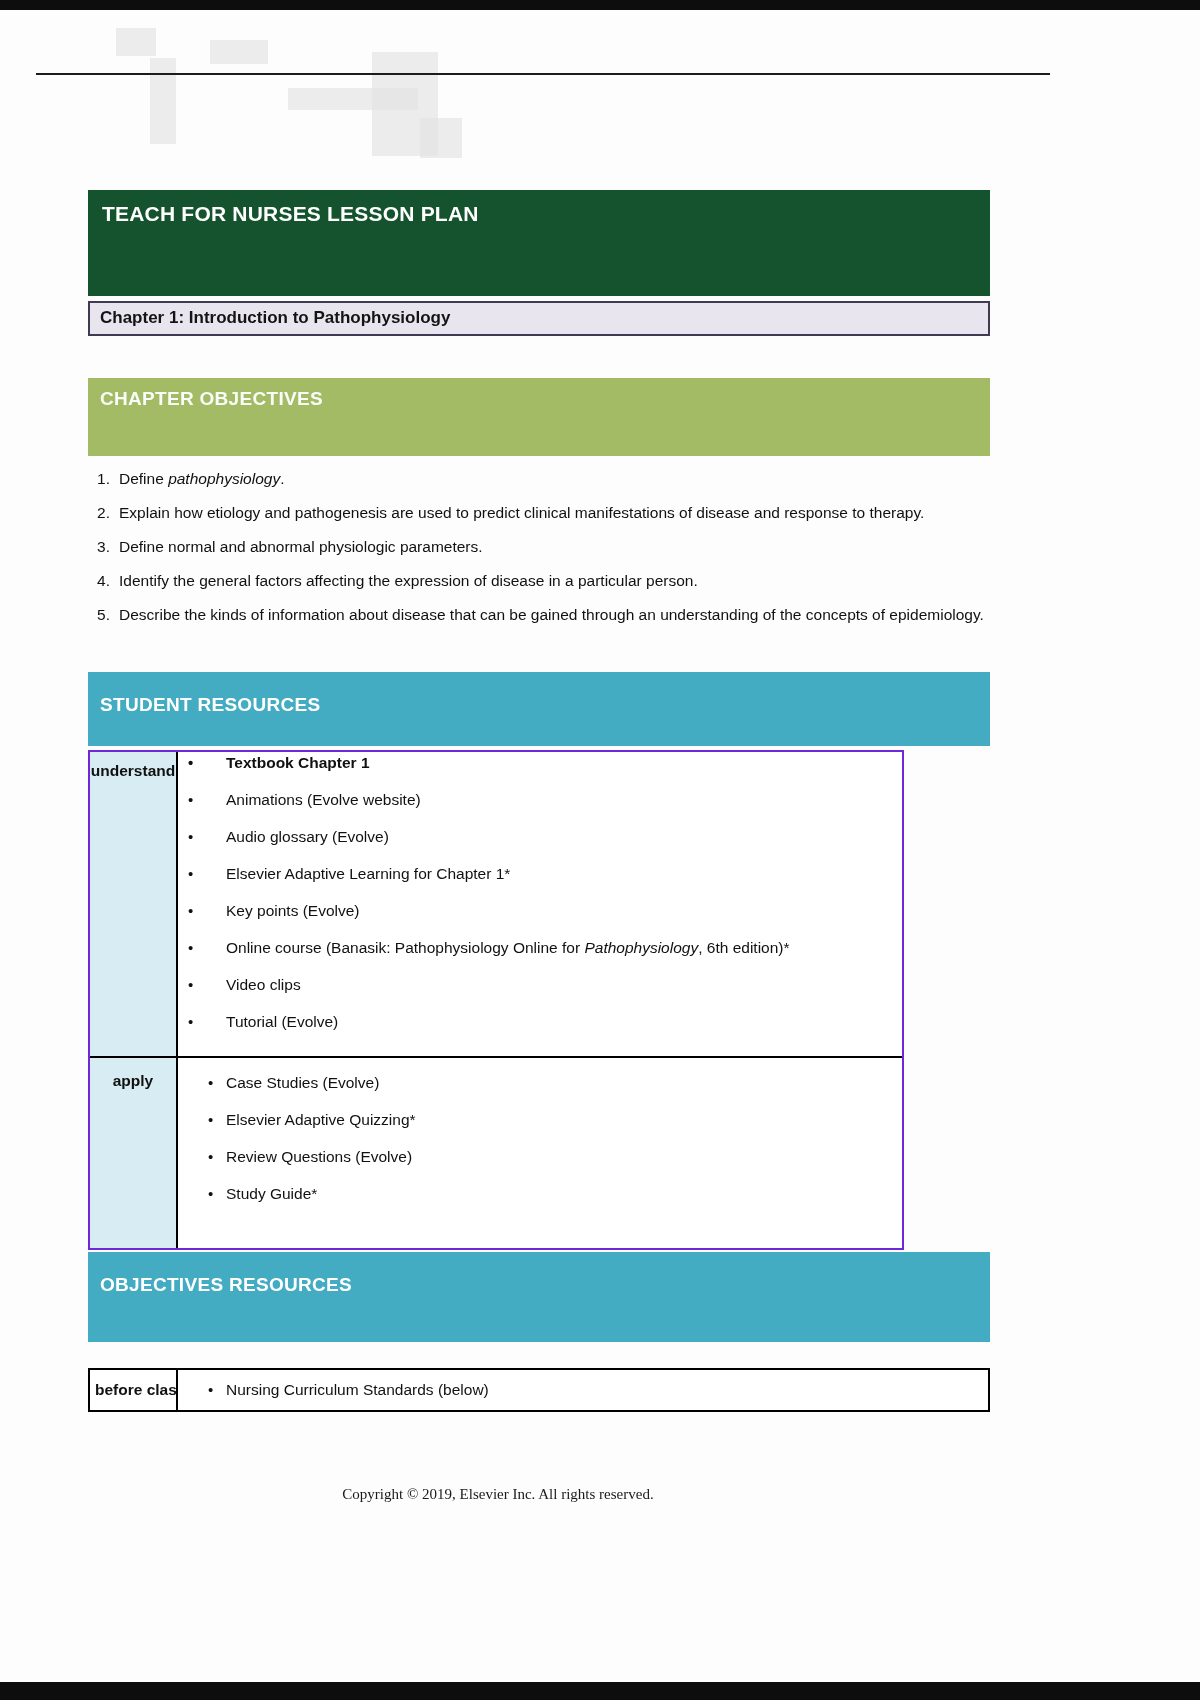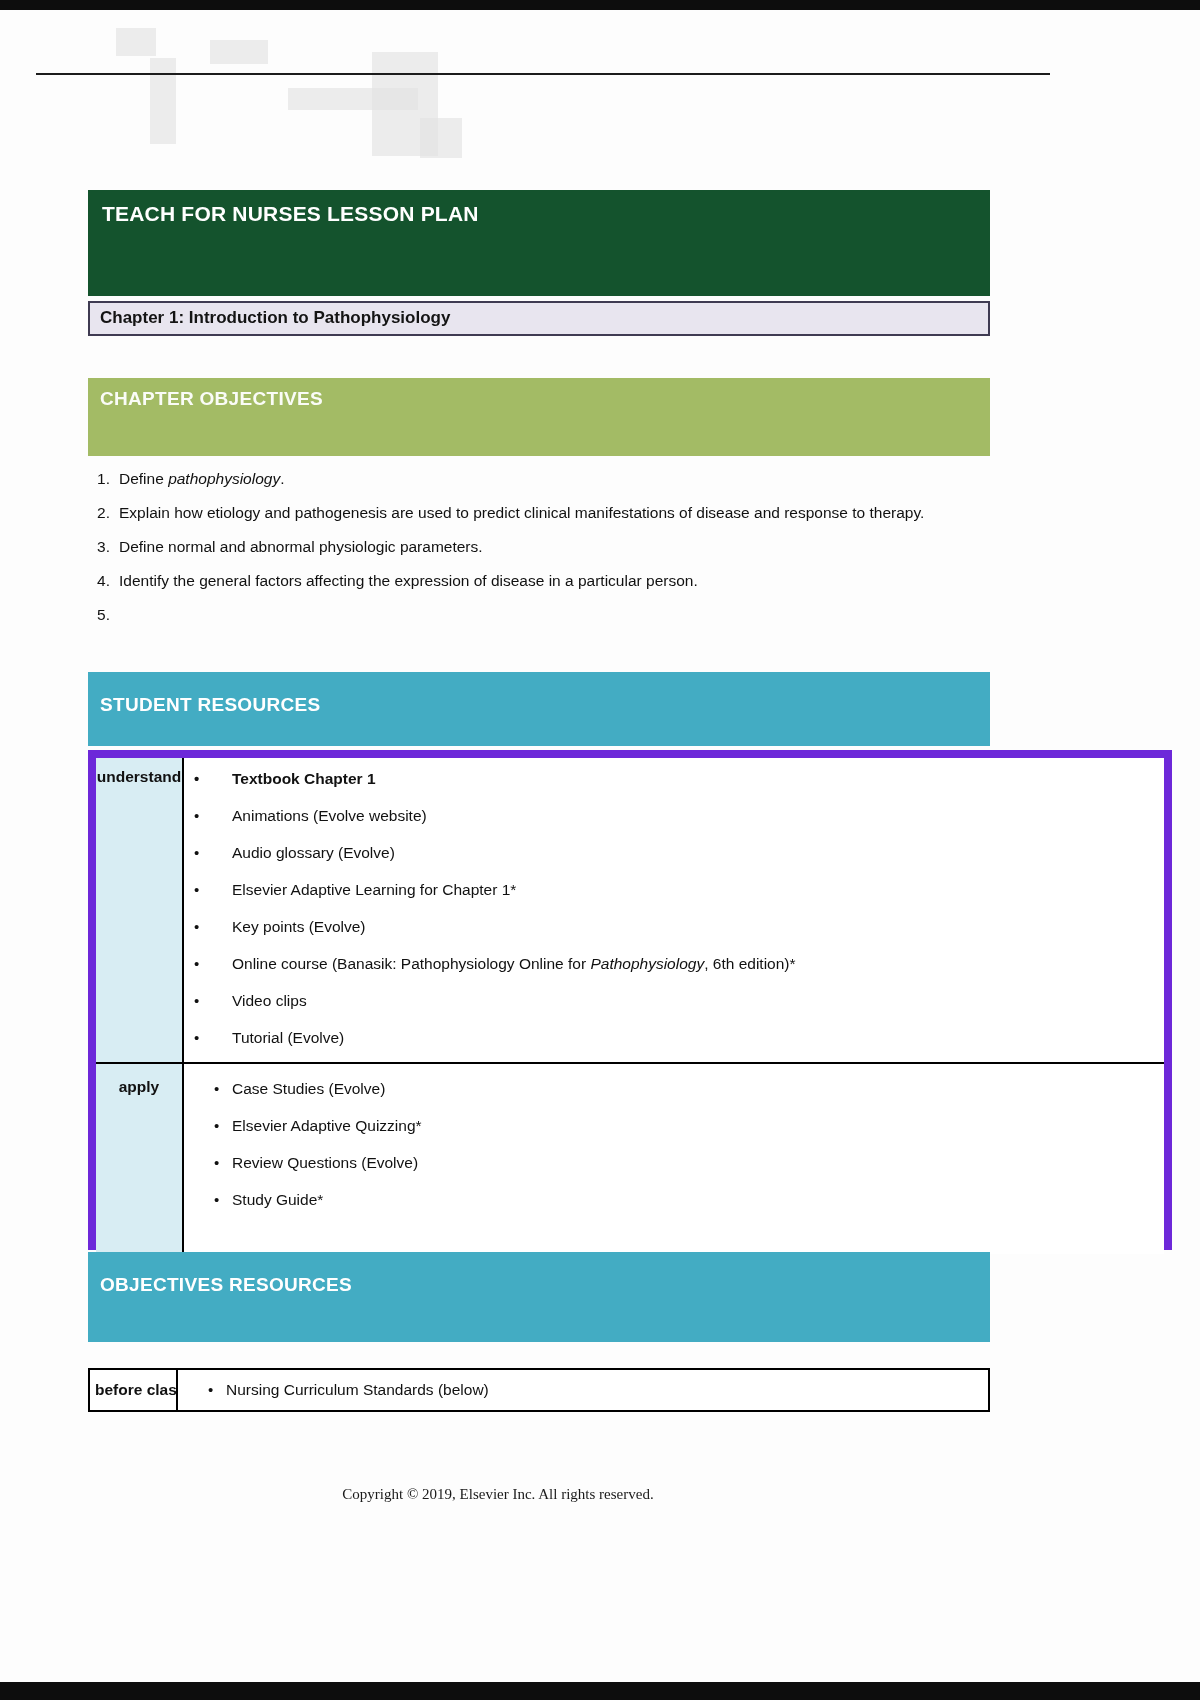--- a/index.html
+++ b/index.html
@@ -58,34 +58,34 @@
   .teal-bar.instructor { top: 1252px; height: 90px; }
 
   
   .objectives { position: absolute; left: 88px; top: 468px; width: 1010px; }
   .obj-row { display: flex; margin-bottom: 12px; font-size: 15.5px; line-height: 22px; }
   .obj-num { width: 22px; text-align: right; margin-right: 9px; flex: none; }
   .obj-text i { font-style: italic; }
 
   
   .res-table {
-    position: absolute; left: 88px; top: 750px; width: 1084px; height: 500px;
-    border: 8px solid #6d28d9;
+    position: absolute; left: 88px; top: 750px; width: 816px; height: 500px;
+    border: 2px solid #6d28d9;
   }
   .res-row { display: flex; width: 100%; }
   .res-row.understand-row { height: 304px; }
   .res-row.apply-row { height: 192px; border-top: 2px solid #000; }
   .res-label {
     width: 88px; flex: none; background: #d8edf3;
     border-right: 2px solid #000;
     font-weight: bold; font-size: 15.5px;
     padding-top: 10px; text-align: center;
   }
   .res-row.apply-row .res-label { padding-top: 14px; }
-  .res-content { flex: 1; background: #ffffff; padding-top: 10px; }
+  .res-content { flex: 1; background: #ffffff; padding-top: 0; }
   .res-row.apply-row .res-content { padding-top: 14px; }
 
   .res-item {
     position: relative; padding-left: 48px;
     font-size: 15.5px; line-height: 22px; margin-bottom: 15px;
   }
   .res-item::before {
     content: "\2022"; position: absolute; left: 10px; top: 0;
     font-size: 15px;
   }
@@ -156,20 +156,21 @@
     <div class="obj-row">
       <span class="obj-num">3.</span>
       <span class="obj-text"><span>Define normal and abnormal physiologic parameters.</span></span>
     </div>
     <div class="obj-row">
       <span class="obj-num">4.</span>
       <span class="obj-text"><span>Identify the general factors affecting the expression of disease in a particular person.</span></span>
     </div>
     <div class="obj-row">
       <span class="obj-num">5.</span>
+      <span class="obj-text"><span>Describe the kinds of information about disease that can be gained through an understanding of the concepts of epidemiology.</span></span>
     </div>
   </div>
 
   <div class="teal-bar student">
     <span>STUDENT RESOURCES</span>
   </div>
 
   <div class="res-table">
 
     <div class="res-row understand-row">

